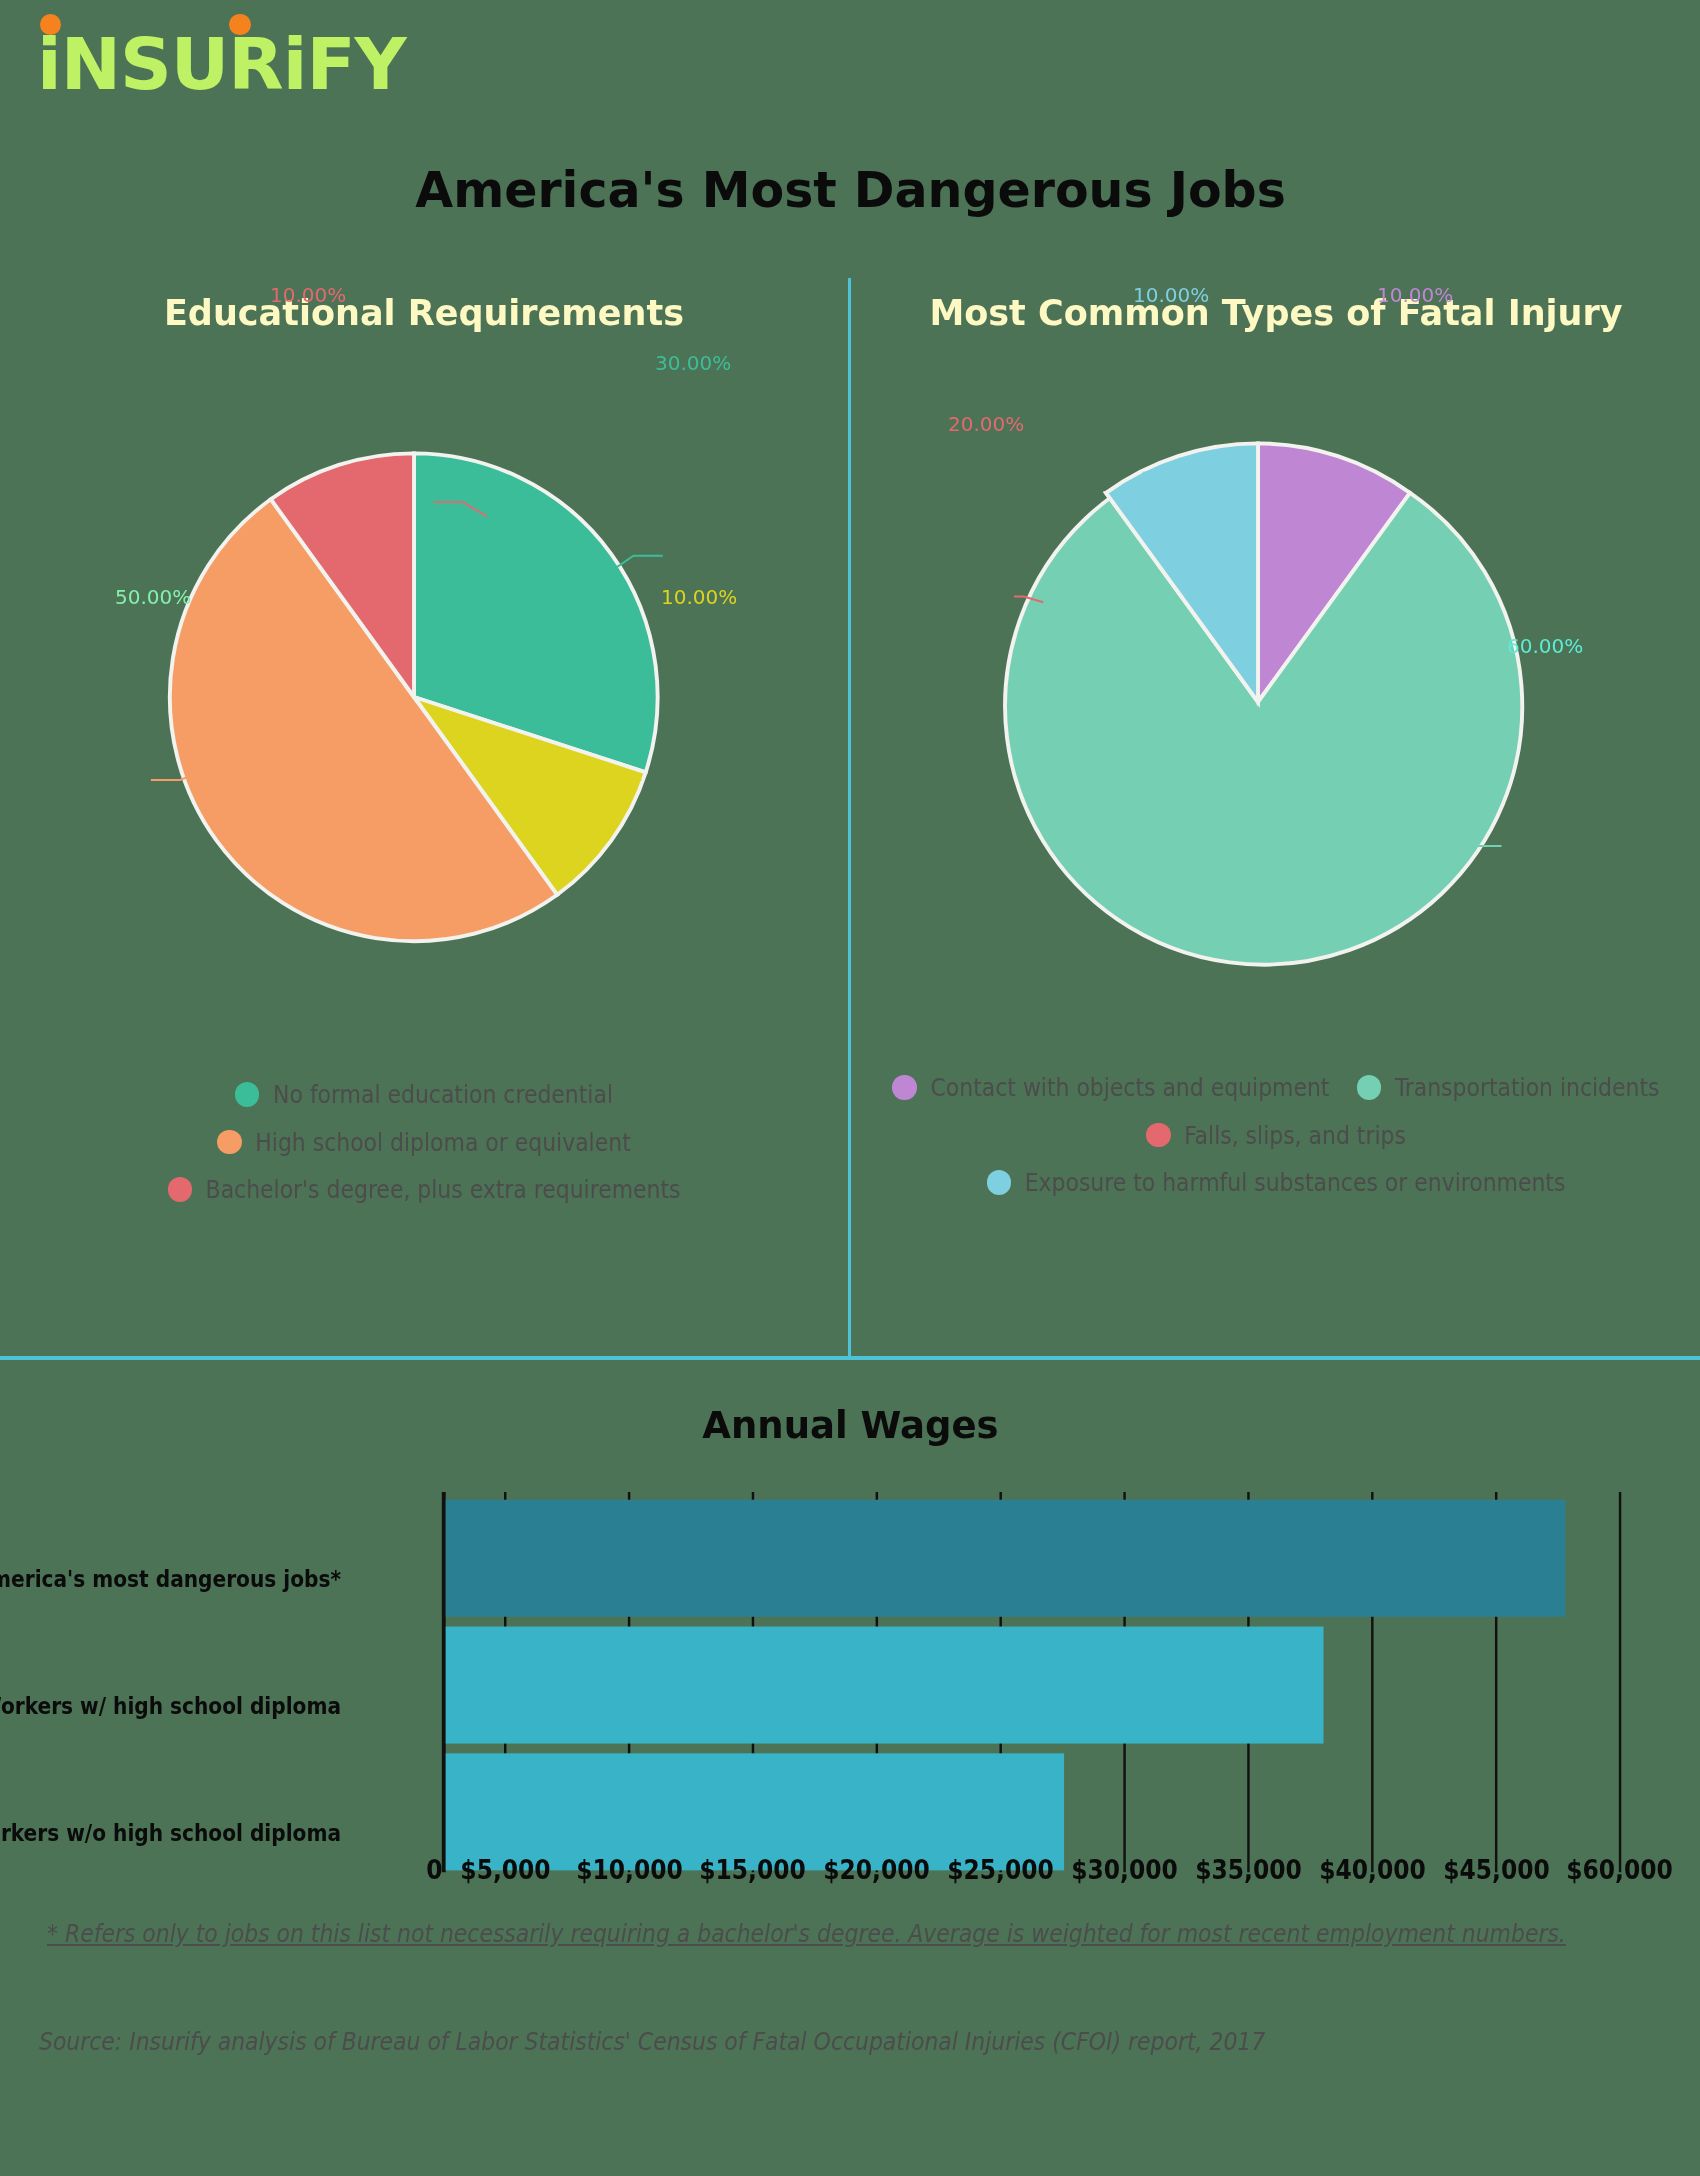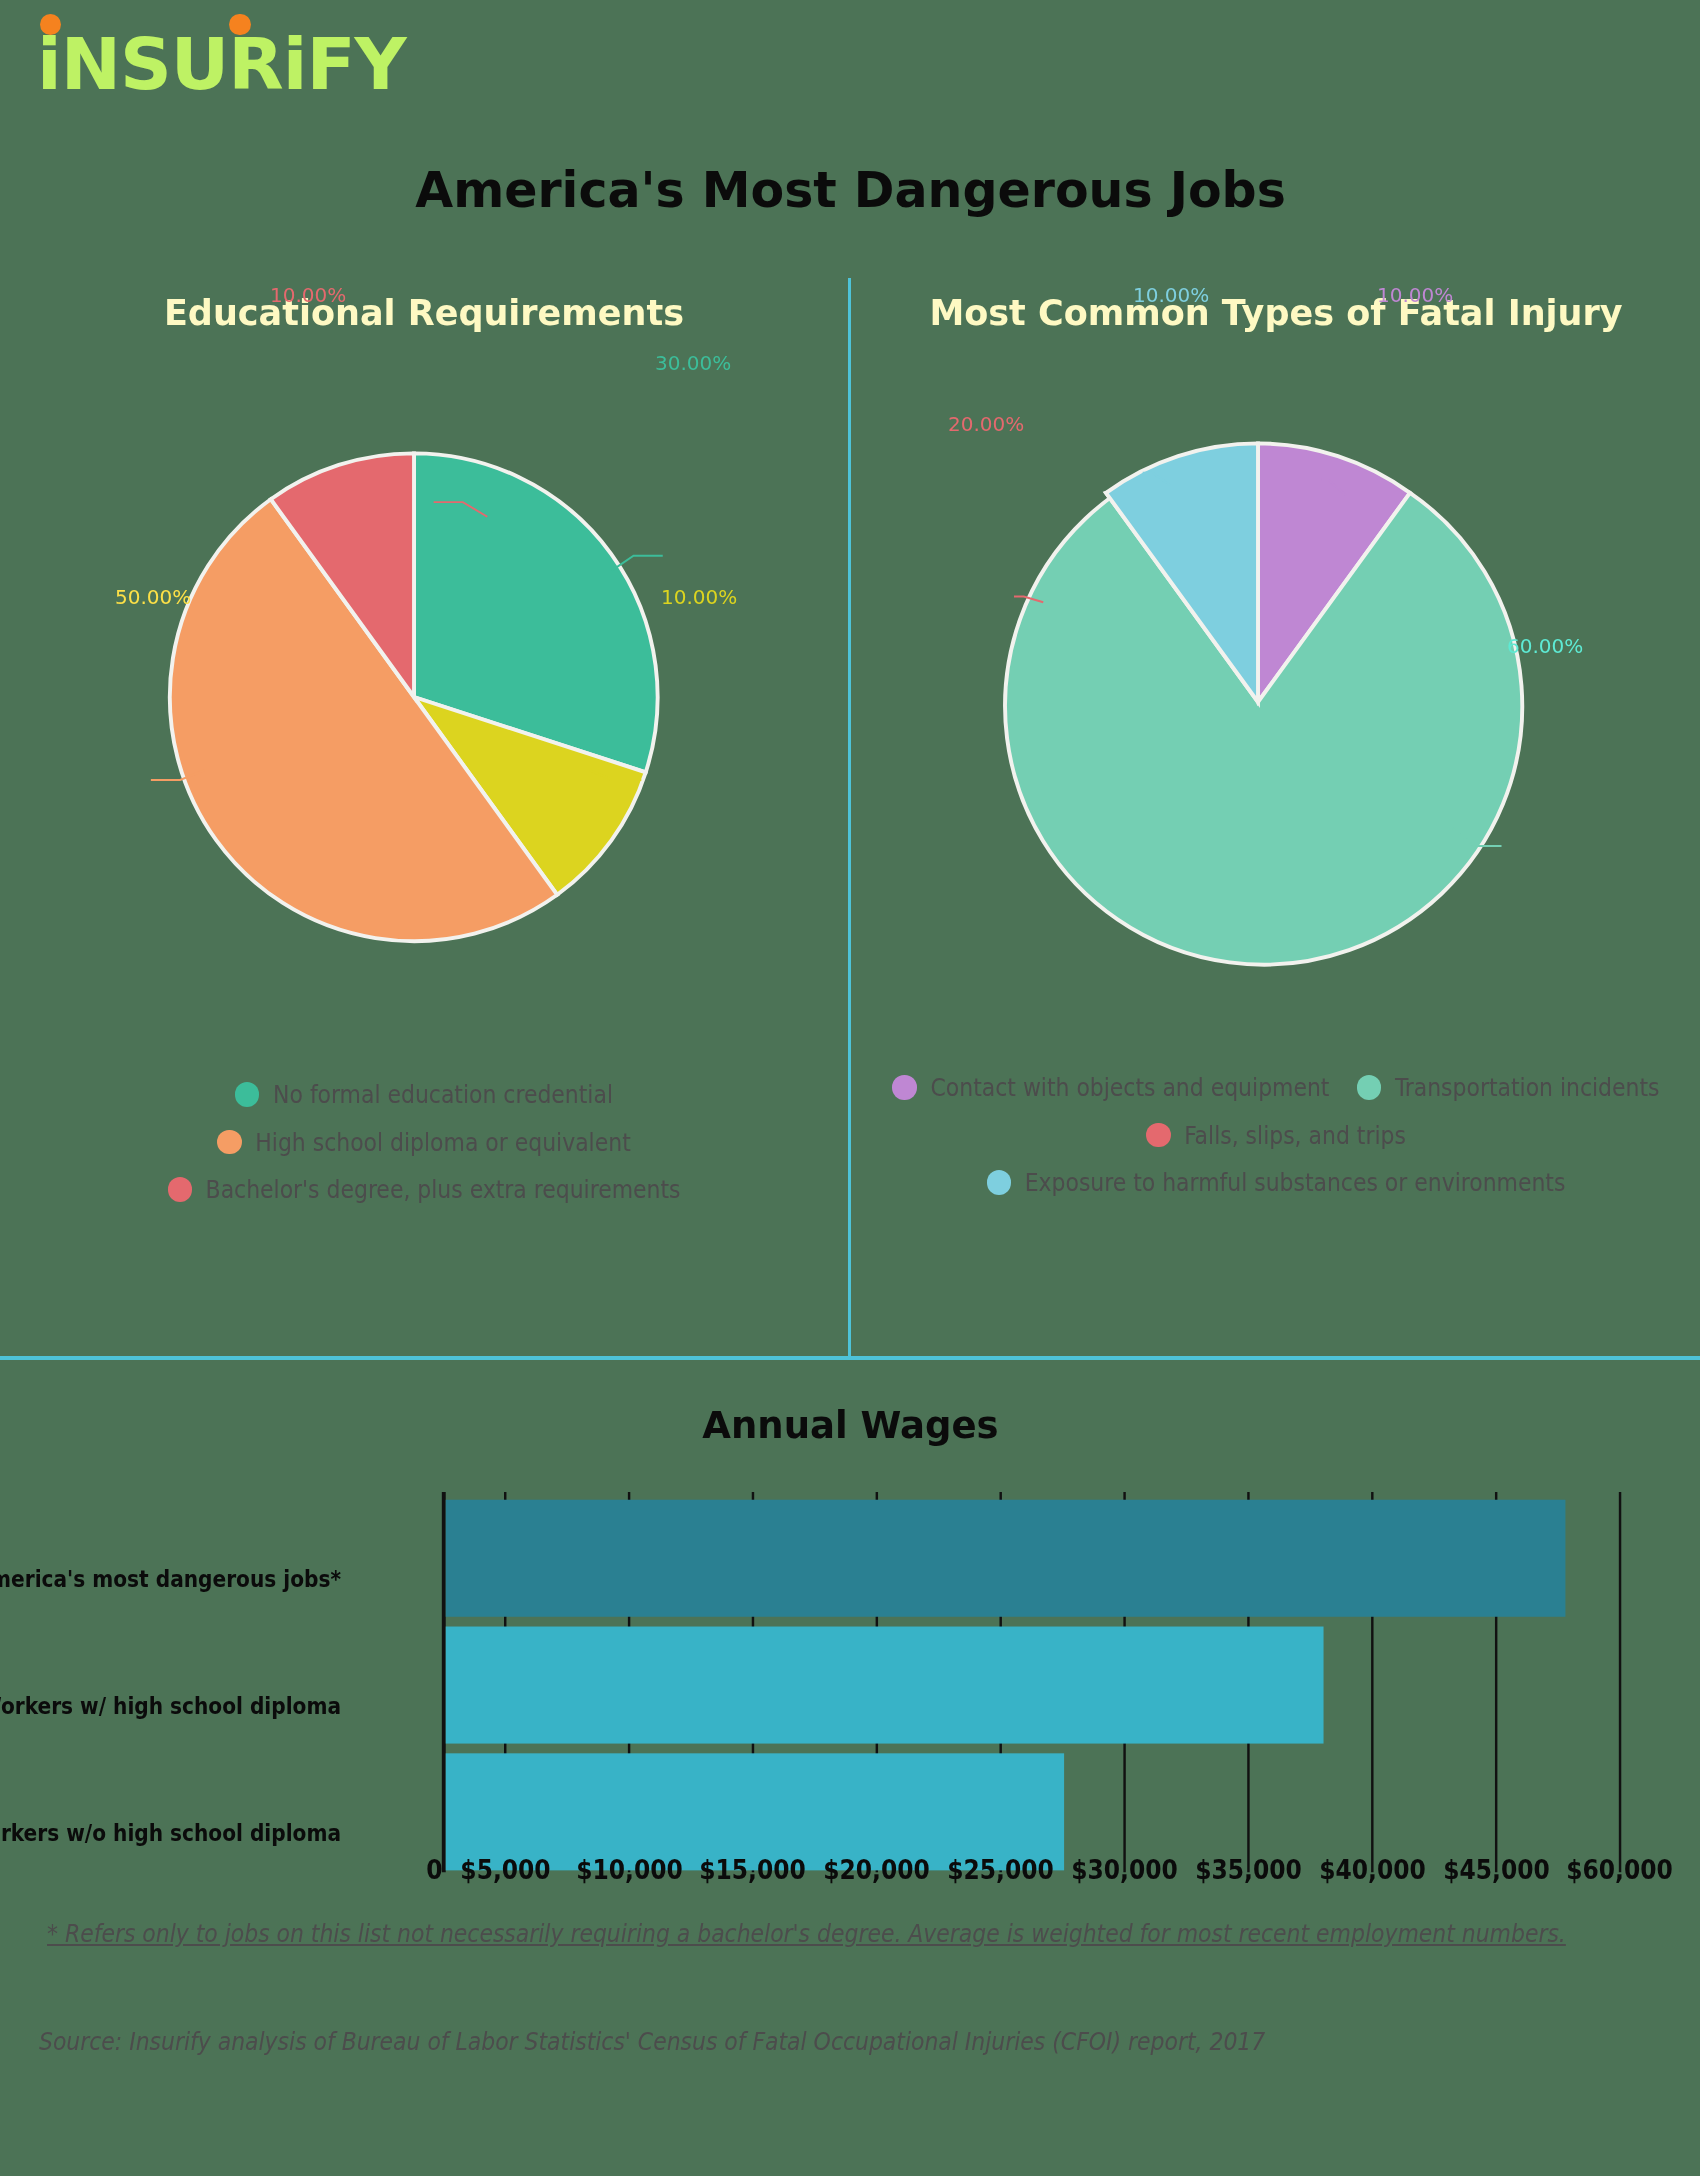--- a/index.html
+++ b/index.html
@@ -125,21 +125,21 @@
 
 <svg style="position:absolute;left:146px;top:429px;width:546px;height:546px;pointer-events:none;" viewBox="0 0 560 560" width="546" height="546">
   <polyline points="350,90 325,75 295,75" fill="none" stroke="#e4696e" stroke-width="2"></polyline>
   <polyline points="478,145 500,130 530,130" fill="none" stroke="#3cbd9a" stroke-width="2"></polyline>
   <polyline points="455,350 478,360 508,360" fill="none" stroke="#dcd41f" stroke-width="2"></polyline>
   <polyline points="60,350 35,360 5,360" fill="none" stroke="#f59d64" stroke-width="2"></polyline>
 </svg>
 <div class="pct" style="left:270px;top:283px;color:#e4696e;">10.00%</div>
 <div class="pct" style="left:655px;top:351px;color:#3cbd9a;">30.00%</div>
 <div class="pct" style="left:661px;top:585px;color:#dcd41f;">10.00%</div>
-<div class="pct" style="left:115px;top:585px;color:#fde047;">50.00%</div>
+<div class="pct" style="left:115px;top:585px;color:#86efac;">50.00%</div>
 
 <div class="legend" id="edu-legend">
   <div class="leg-row">
     <span class="leg-dot" style="background:#3cbd9a"></span>
     <span class="leg-txt">No formal education credential</span>
   </div>
   <div class="leg-row">
     <span class="leg-dot" style="background:#f59d64"></span>
     <span class="leg-txt">High school diploma or equivalent</span>
   </div>

